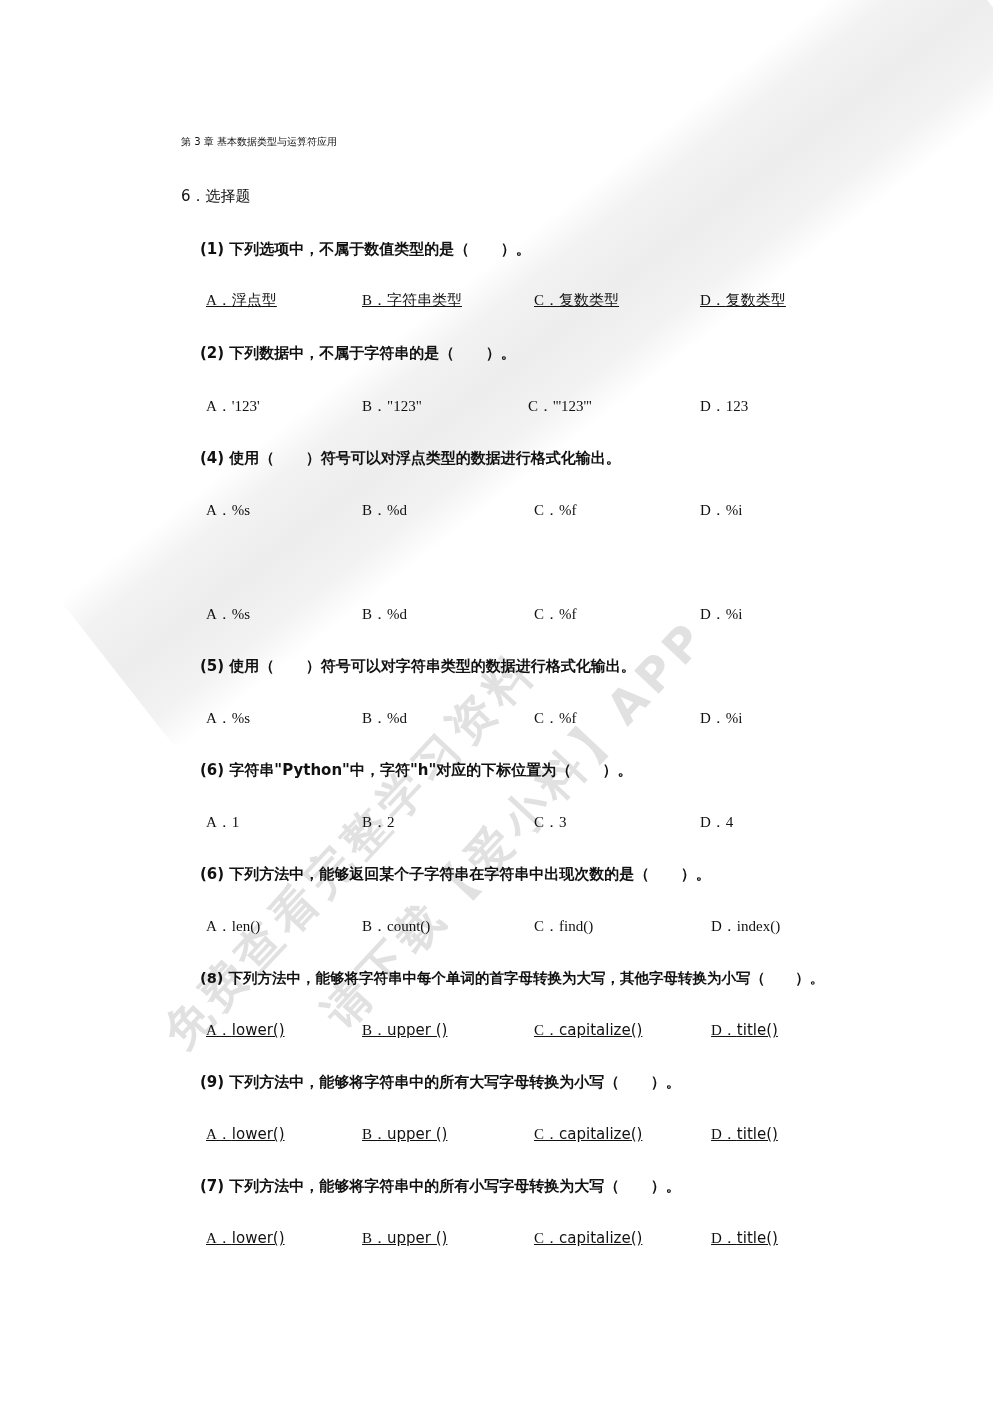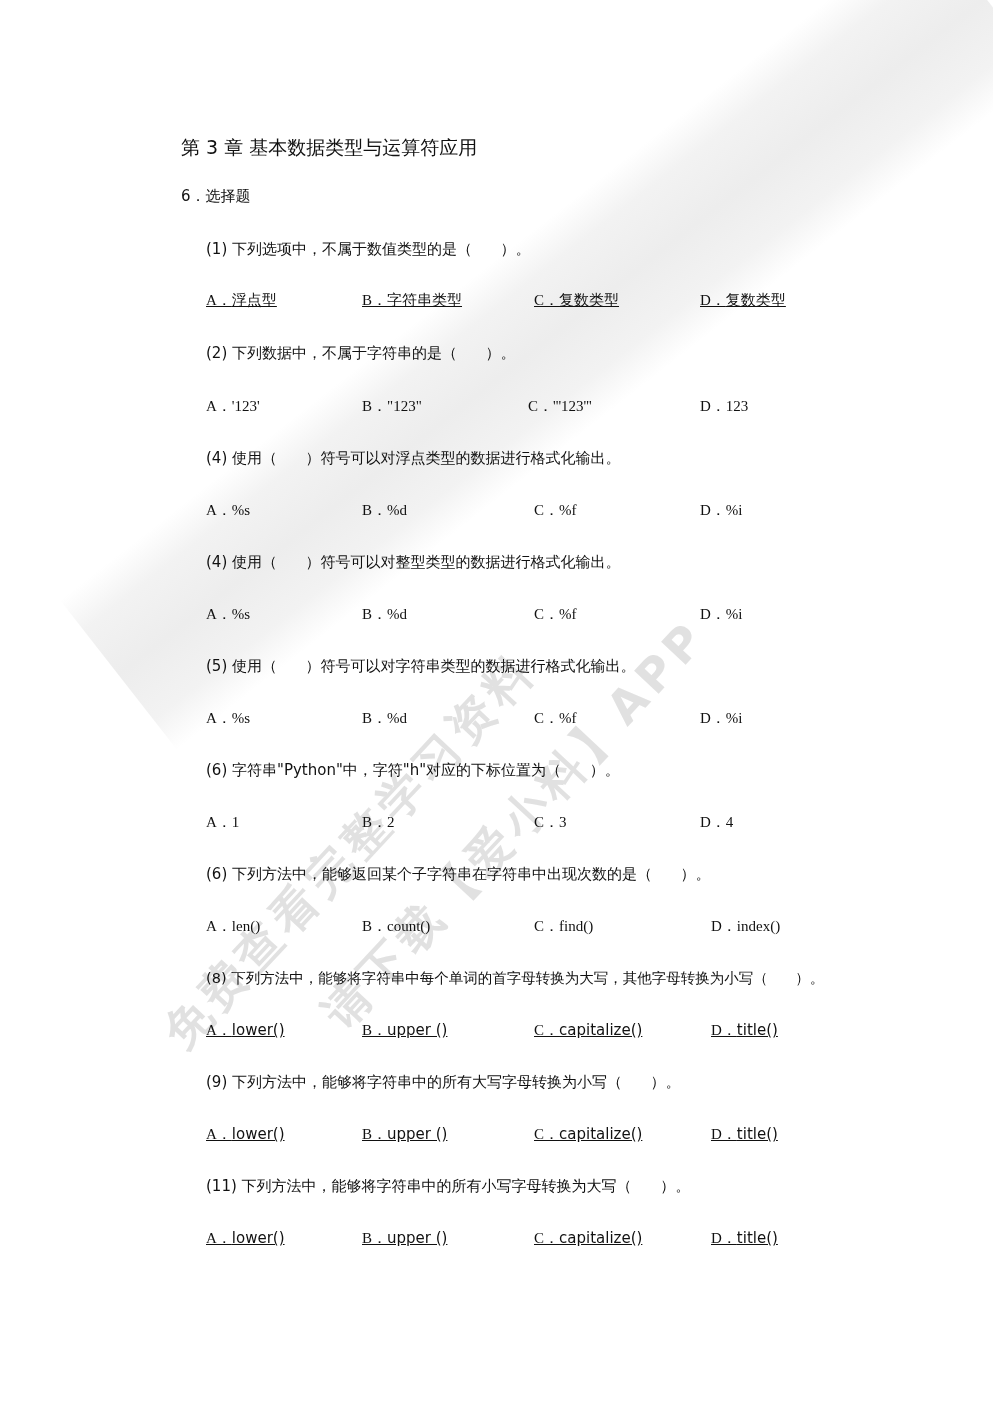--- a/index.html
+++ b/index.html
@@ -14,23 +14,23 @@
     pointer-events: none;
   }
   .watermark-text {
     position: absolute; font-weight: bold; color: rgba(200,200,200,0.55);
     font-size: 46px; letter-spacing: 6px; white-space: nowrap;
     transform: rotate(-47deg); transform-origin: left top; pointer-events: none;
   }
   .wm1 { left: 150px; top: 1020px; }
   .wm2 { left: 310px; top: 1000px; }
   .page { position: absolute; left: 0; top: 0; width: 993px; height: 1404px; }
-  .chapter { position: absolute; left: 181px; top: 135px; font-size: 19px; }
+  .chapter { position: absolute; left: 181px; top: 135px; font-size: 10px; }
   .section { position: absolute; left: 181px; top: 187px; font-size: 15px; }
-  .question { position: absolute; left: 206px; font-size: 15px; white-space: pre; }
+  .question { position: absolute; left: 200px; font-size: 15px; white-space: pre; font-weight: bold; }
   .options { position: absolute; left: 0; width: 993px; height: 24px; font-family: "Liberation Serif", serif; font-size: 15px; }
   .opt { position: absolute; white-space: pre; }
   .opt.sans { font-family: "DejaVu Sans", "Liberation Sans", sans-serif; text-decoration: underline; }
   .opt .letter { font-family: "Liberation Serif", serif; }
 </style>
 </head>
 <body>
 
 <div class="watermark-band"></div>
 <div class="watermark-text wm1">免费查看完整学习资料</div>
@@ -57,21 +57,20 @@
   </div>
 
   <div class="question" style="top:449px">(4) 使用（      ）符号可以对浮点类型的数据进行格式化输出。</div>
   <div class="options" style="top:501px">
     <span class="opt" style="left:206px"><span>A．</span><span>%s</span></span>
     <span class="opt" style="left:362px"><span>B．</span><span>%d</span></span>
     <span class="opt" style="left:534px"><span>C．</span><span>%f</span></span>
     <span class="opt" style="left:700px"><span>D．</span><span>%i</span></span>
   </div>
 
-  <div class="question" style="top:553px">(4) 使用（      ）符号可以对整型类型的数据进行格式化输出。</div>
   <div class="options" style="top:605px">
     <span class="opt" style="left:206px"><span>A．</span><span>%s</span></span>
     <span class="opt" style="left:362px"><span>B．</span><span>%d</span></span>
     <span class="opt" style="left:534px"><span>C．</span><span>%f</span></span>
     <span class="opt" style="left:700px"><span>D．</span><span>%i</span></span>
   </div>
 
   <div class="question" style="top:657px">(5) 使用（      ）符号可以对字符串类型的数据进行格式化输出。</div>
   <div class="options" style="top:709px">
     <span class="opt" style="left:206px"><span>A．</span><span>%s</span></span>
@@ -105,20 +104,20 @@
   </div>
 
   <div class="question" style="top:1073px">(9) 下列方法中，能够将字符串中的所有大写字母转换为小写（      ）。</div>
   <div class="options" style="top:1125px">
     <span class="opt sans" style="left:206px"><span class="letter">A．</span><span>lower()</span></span>
     <span class="opt sans" style="left:362px"><span class="letter">B．</span><span>upper ()</span></span>
     <span class="opt sans" style="left:534px"><span class="letter">C．</span><span>capitalize()</span></span>
     <span class="opt sans" style="left:711px"><span class="letter">D．</span><span>title()</span></span>
   </div>
 
-  <div class="question" style="top:1177px">(11) 下列方法中，能够将字符串中的所有小写字母转换为大写（      ）。</div>
+  <div class="question" style="top:1177px">(7) 下列方法中，能够将字符串中的所有小写字母转换为大写（      ）。</div>
   <div class="options" style="top:1229px">
     <span class="opt sans" style="left:206px"><span class="letter">A．</span><span>lower()</span></span>
     <span class="opt sans" style="left:362px"><span class="letter">B．</span><span>upper ()</span></span>
     <span class="opt sans" style="left:534px"><span class="letter">C．</span><span>capitalize()</span></span>
     <span class="opt sans" style="left:711px"><span class="letter">D．</span><span>title()</span></span>
   </div>
 </div>
 
 </body></html>

